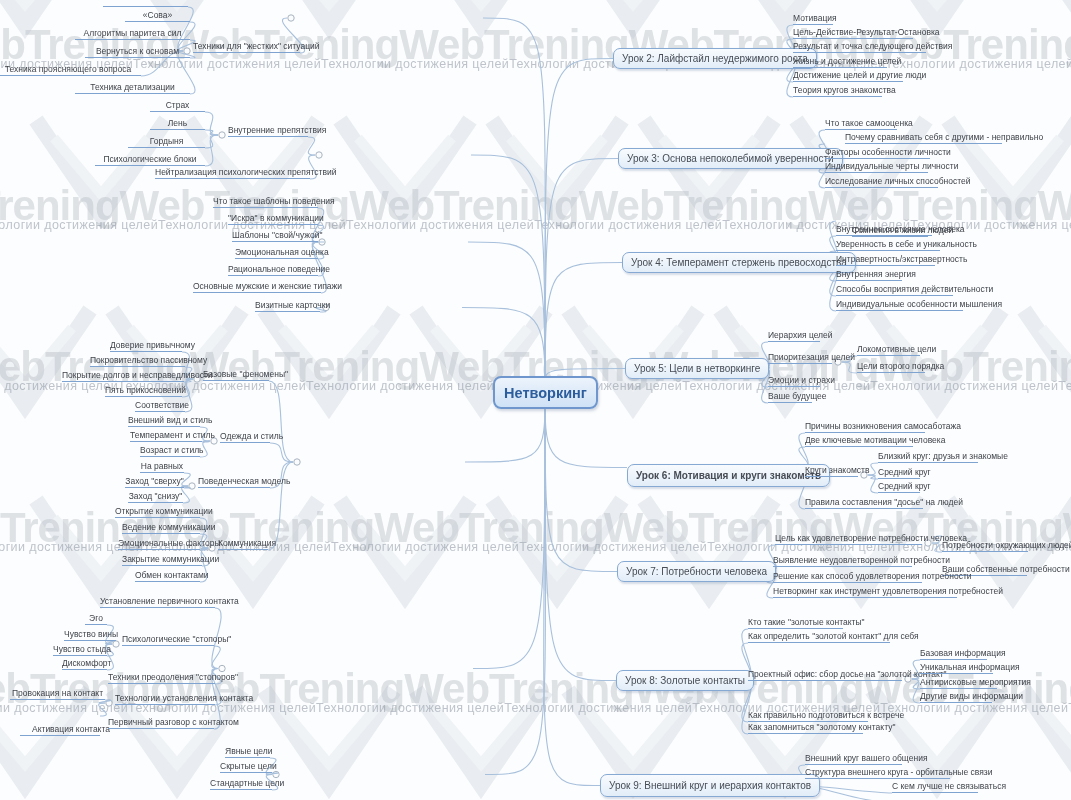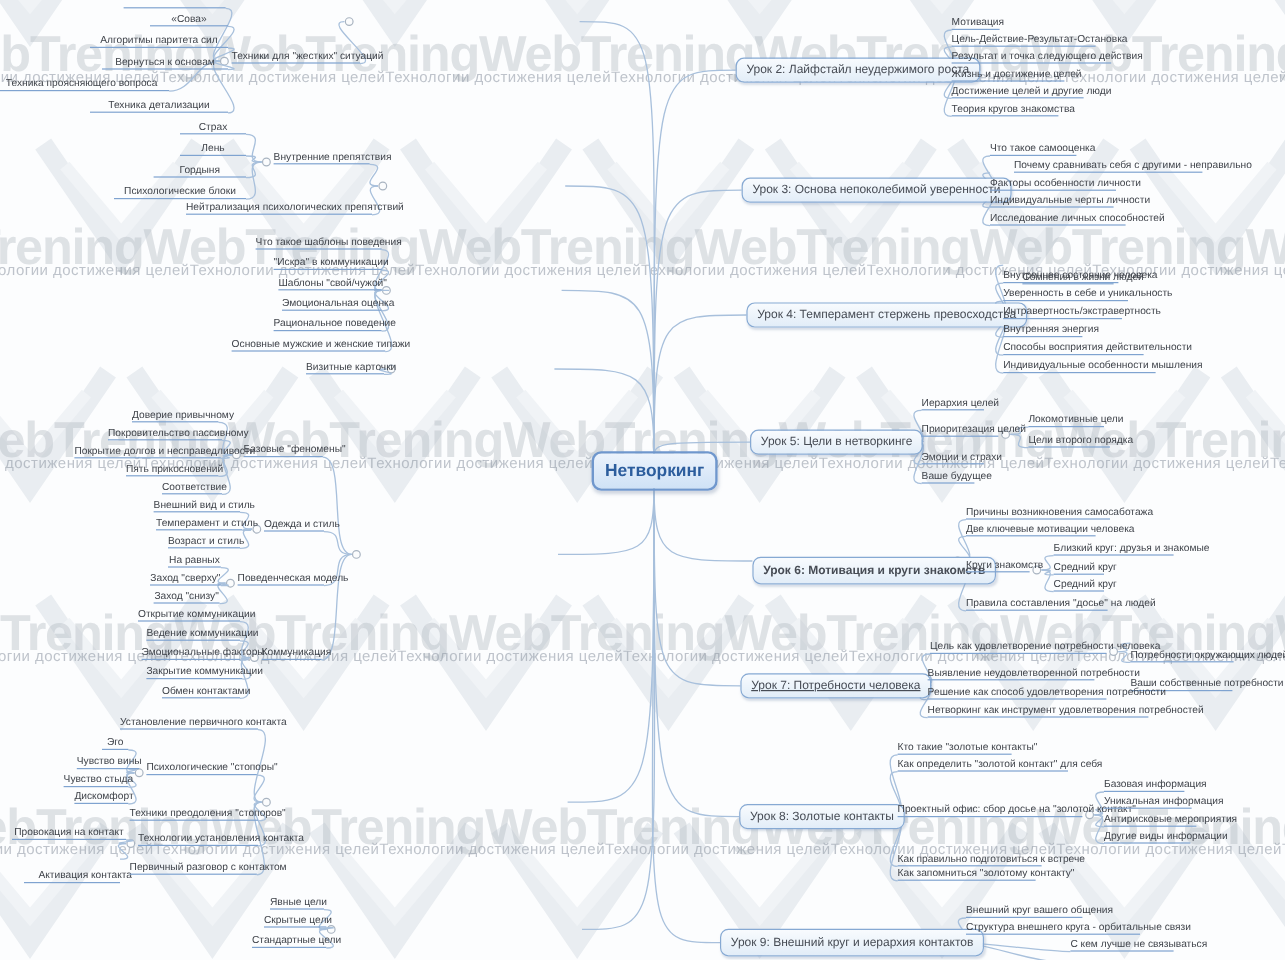--- a/index.html
+++ b/index.html
@@ -327,21 +327,21 @@
       <div class="node node-line" style="left: 768px; top: 374px; width: 52px;">Эмоции и страхи</div>
       <div class="node node-line" style="left: 768px; top: 390px; width: 44px;">Ваше будущее</div>
       <div class="node node-lesson" style="top: 464px; height: 23px; min-width: 165px; left: 627px; font-weight: bold;">Урок 6: Мотивация и круги знакомств</div>
       <div class="node node-line" style="left: 805px; top: 420px; width: 120px;">Причины возникновения самосаботажа</div>
       <div class="node node-line" style="left: 805px; top: 434px; width: 108px;">Две ключевые мотивации человека</div>
       <div class="node node-line" style="left: 805px; top: 464px; width: 53px;">Круги знакомств</div>
       <div class="node node-line" style="left: 878px; top: 450px; width: 100px; text-align: right;">Близкий круг: друзья и знакомые</div>
       <div class="node node-line" style="left: 878px; top: 466px; width: 42px;">Средний круг</div>
       <div class="node node-line" style="left: 878px; top: 480px; width: 42px;">Средний круг</div>
       <div class="node node-line" style="left: 805px; top: 496px; width: 118px;">Правила составления "досье" на людей</div>
-      <div class="node node-lesson" style="top: 561px; height: 21px; min-width: 143px; left: 617px; text-decoration: underline;">Урок 7: Потребности человека</div>
+      <div class="node node-lesson" style="top: 561px; height: 21px; min-width: 143px; left: 617px;">Урок 7: Потребности человека</div>
       <div class="node node-line" style="left: 775px; top: 532px; width: 147px;">Цель как удовлетворение потребности человека</div>
       <div class="node node-line" style="left: 942px; top: 523px; width: 85px; margin-top: 40px;">Ваши собственные потребности</div>
       <div class="node node-line" style="left: 942px; top: 539px; width: 86px;">Потребности окружающих людей</div>
       <div class="node node-line" style="left: 773px; top: 554px; width: 139px;">Выявление неудовлетворенной потребности</div>
       <div class="node node-line" style="left: 773px; top: 570px; width: 149px;">Решение как способ удовлетворения потребности</div>
       <div class="node node-line" style="left: 773px; top: 585px; width: 184px;">Нетворкинг как инструмент удовлетворения потребностей</div>
       <div class="node node-lesson" style="top: 670px; height: 21px; min-width: 119px; left: 616px;">Урок 8: Золотые контакты</div>
       <div class="node node-line" style="left: 748px; top: 616px; width: 95px;">Кто такие "золотые контакты"</div>
       <div class="node node-line" style="left: 748px; top: 630px; width: 142px;">Как определить "золотой контакт" для себя</div>
       <div class="node node-line" style="left: 748px; top: 668px; width: 154px;">Проектный офис: сбор досье на "золотой контакт"</div>

